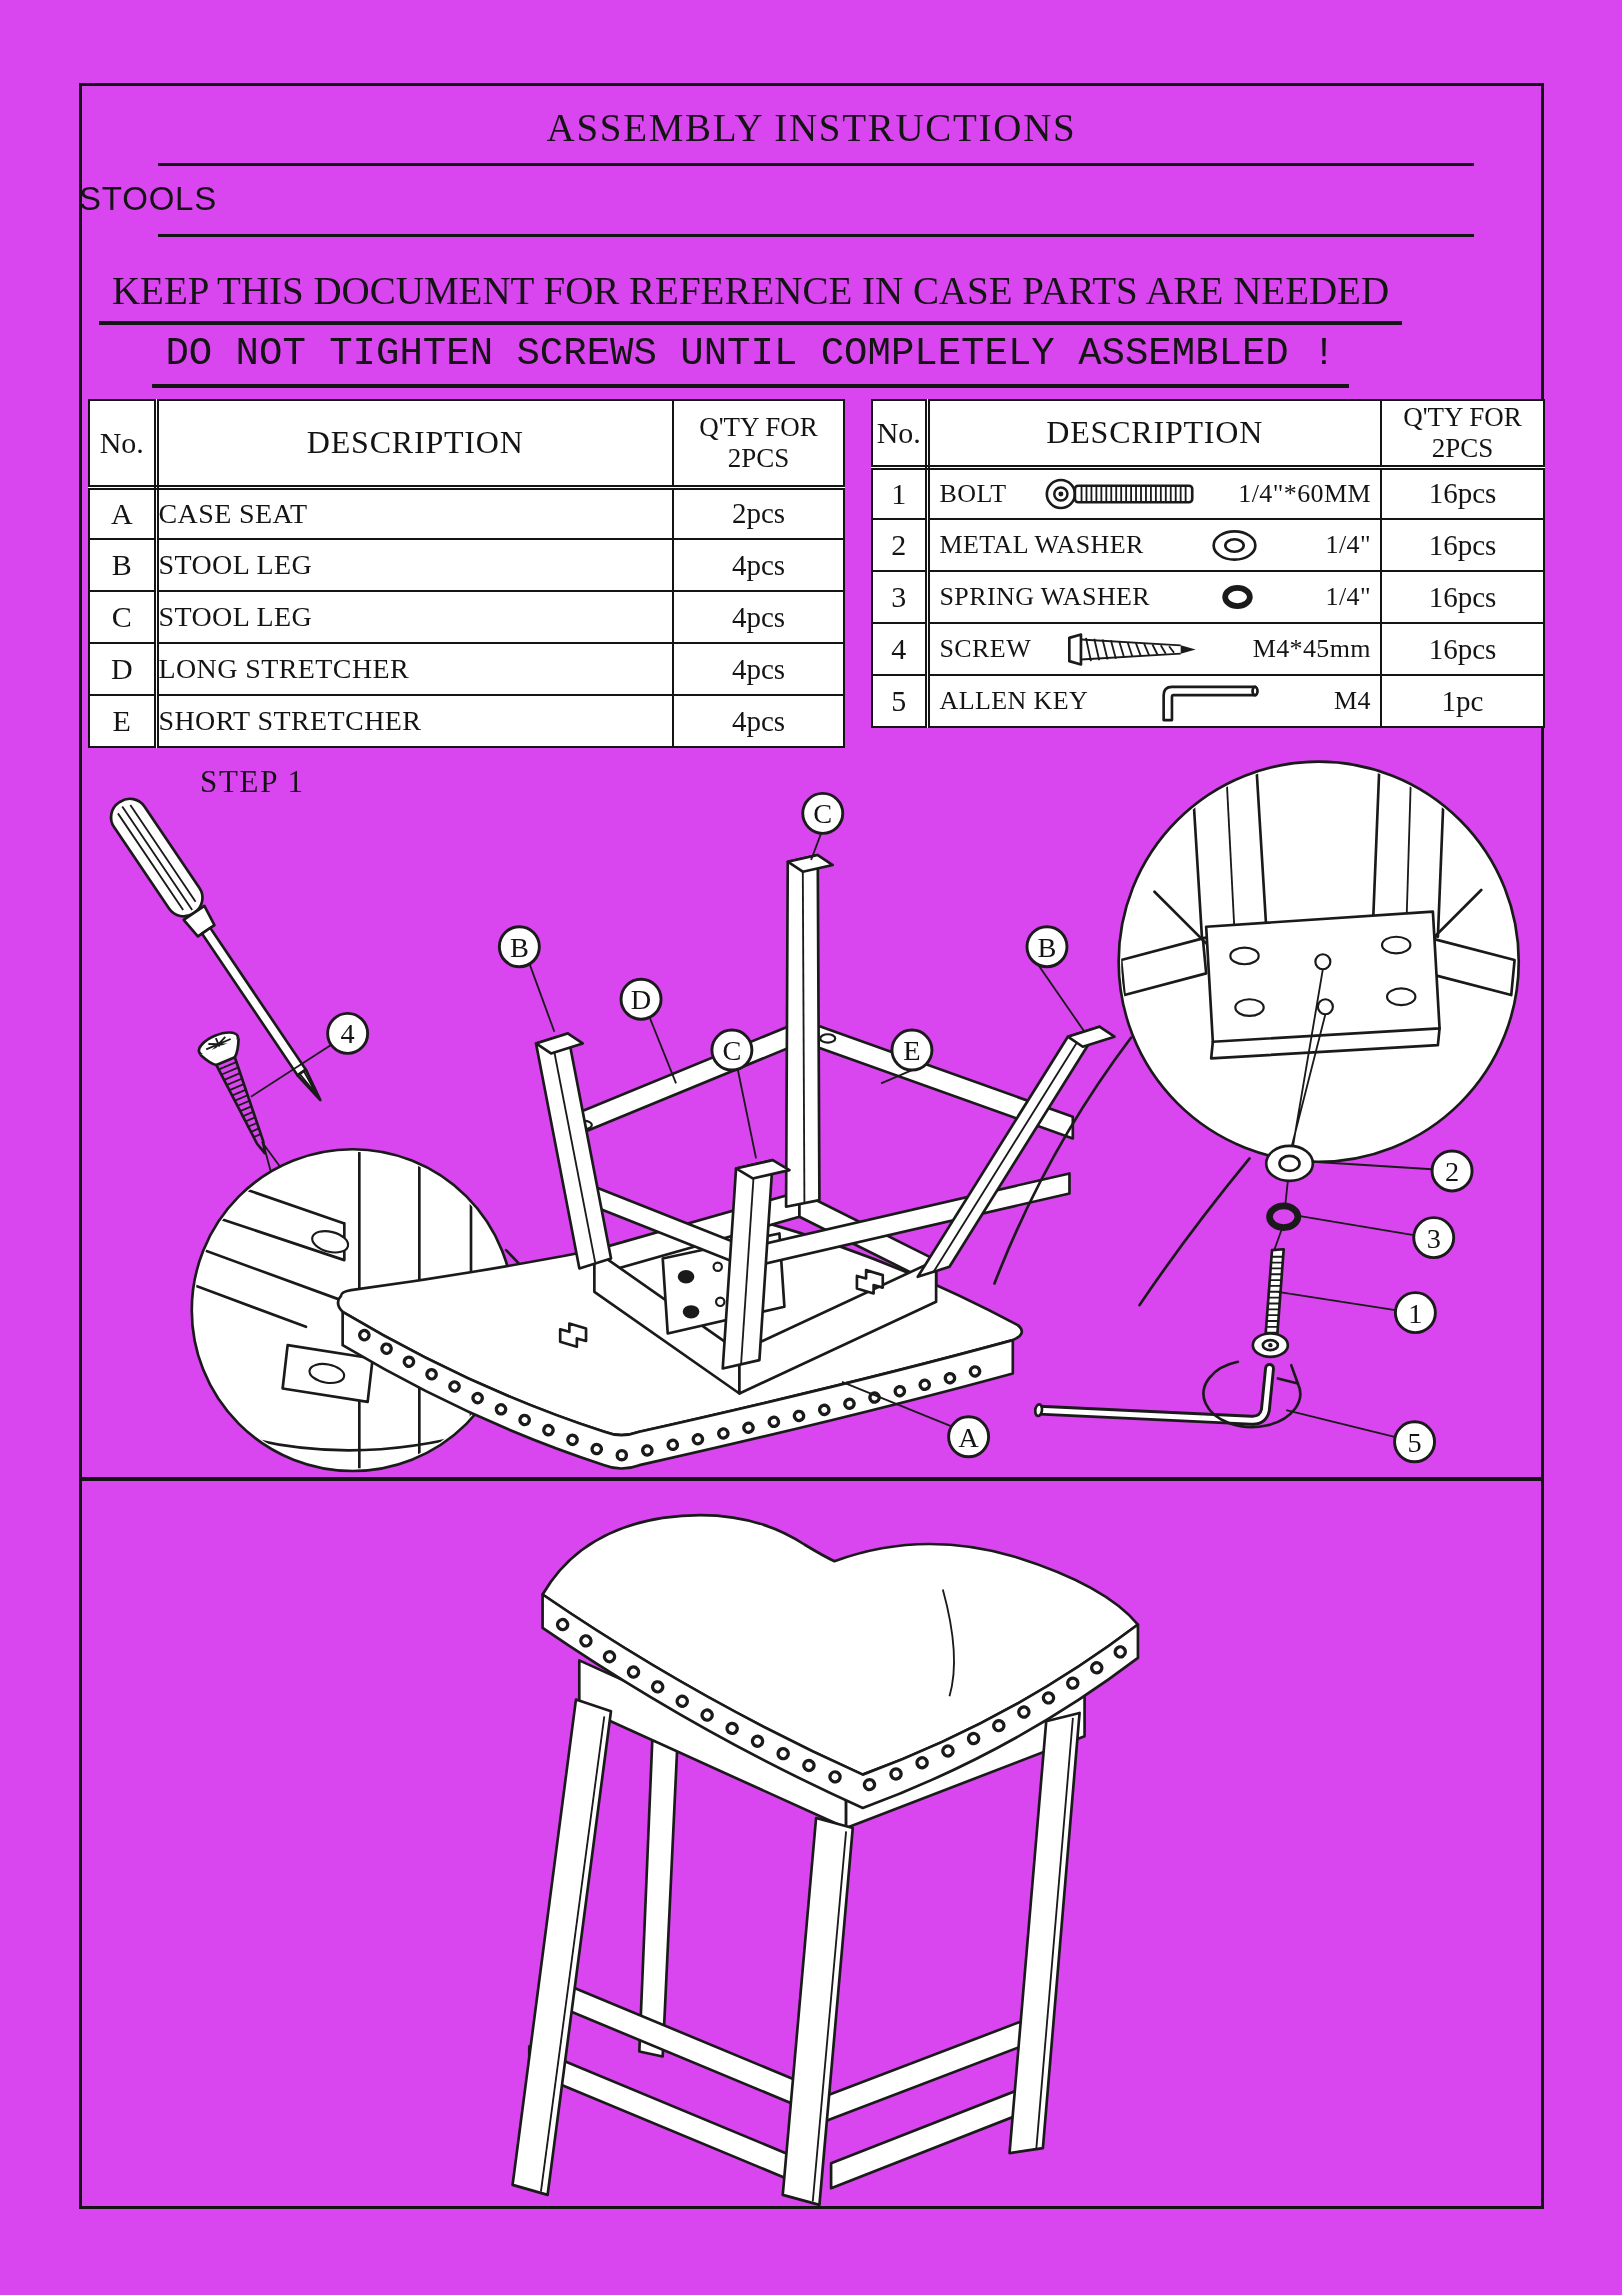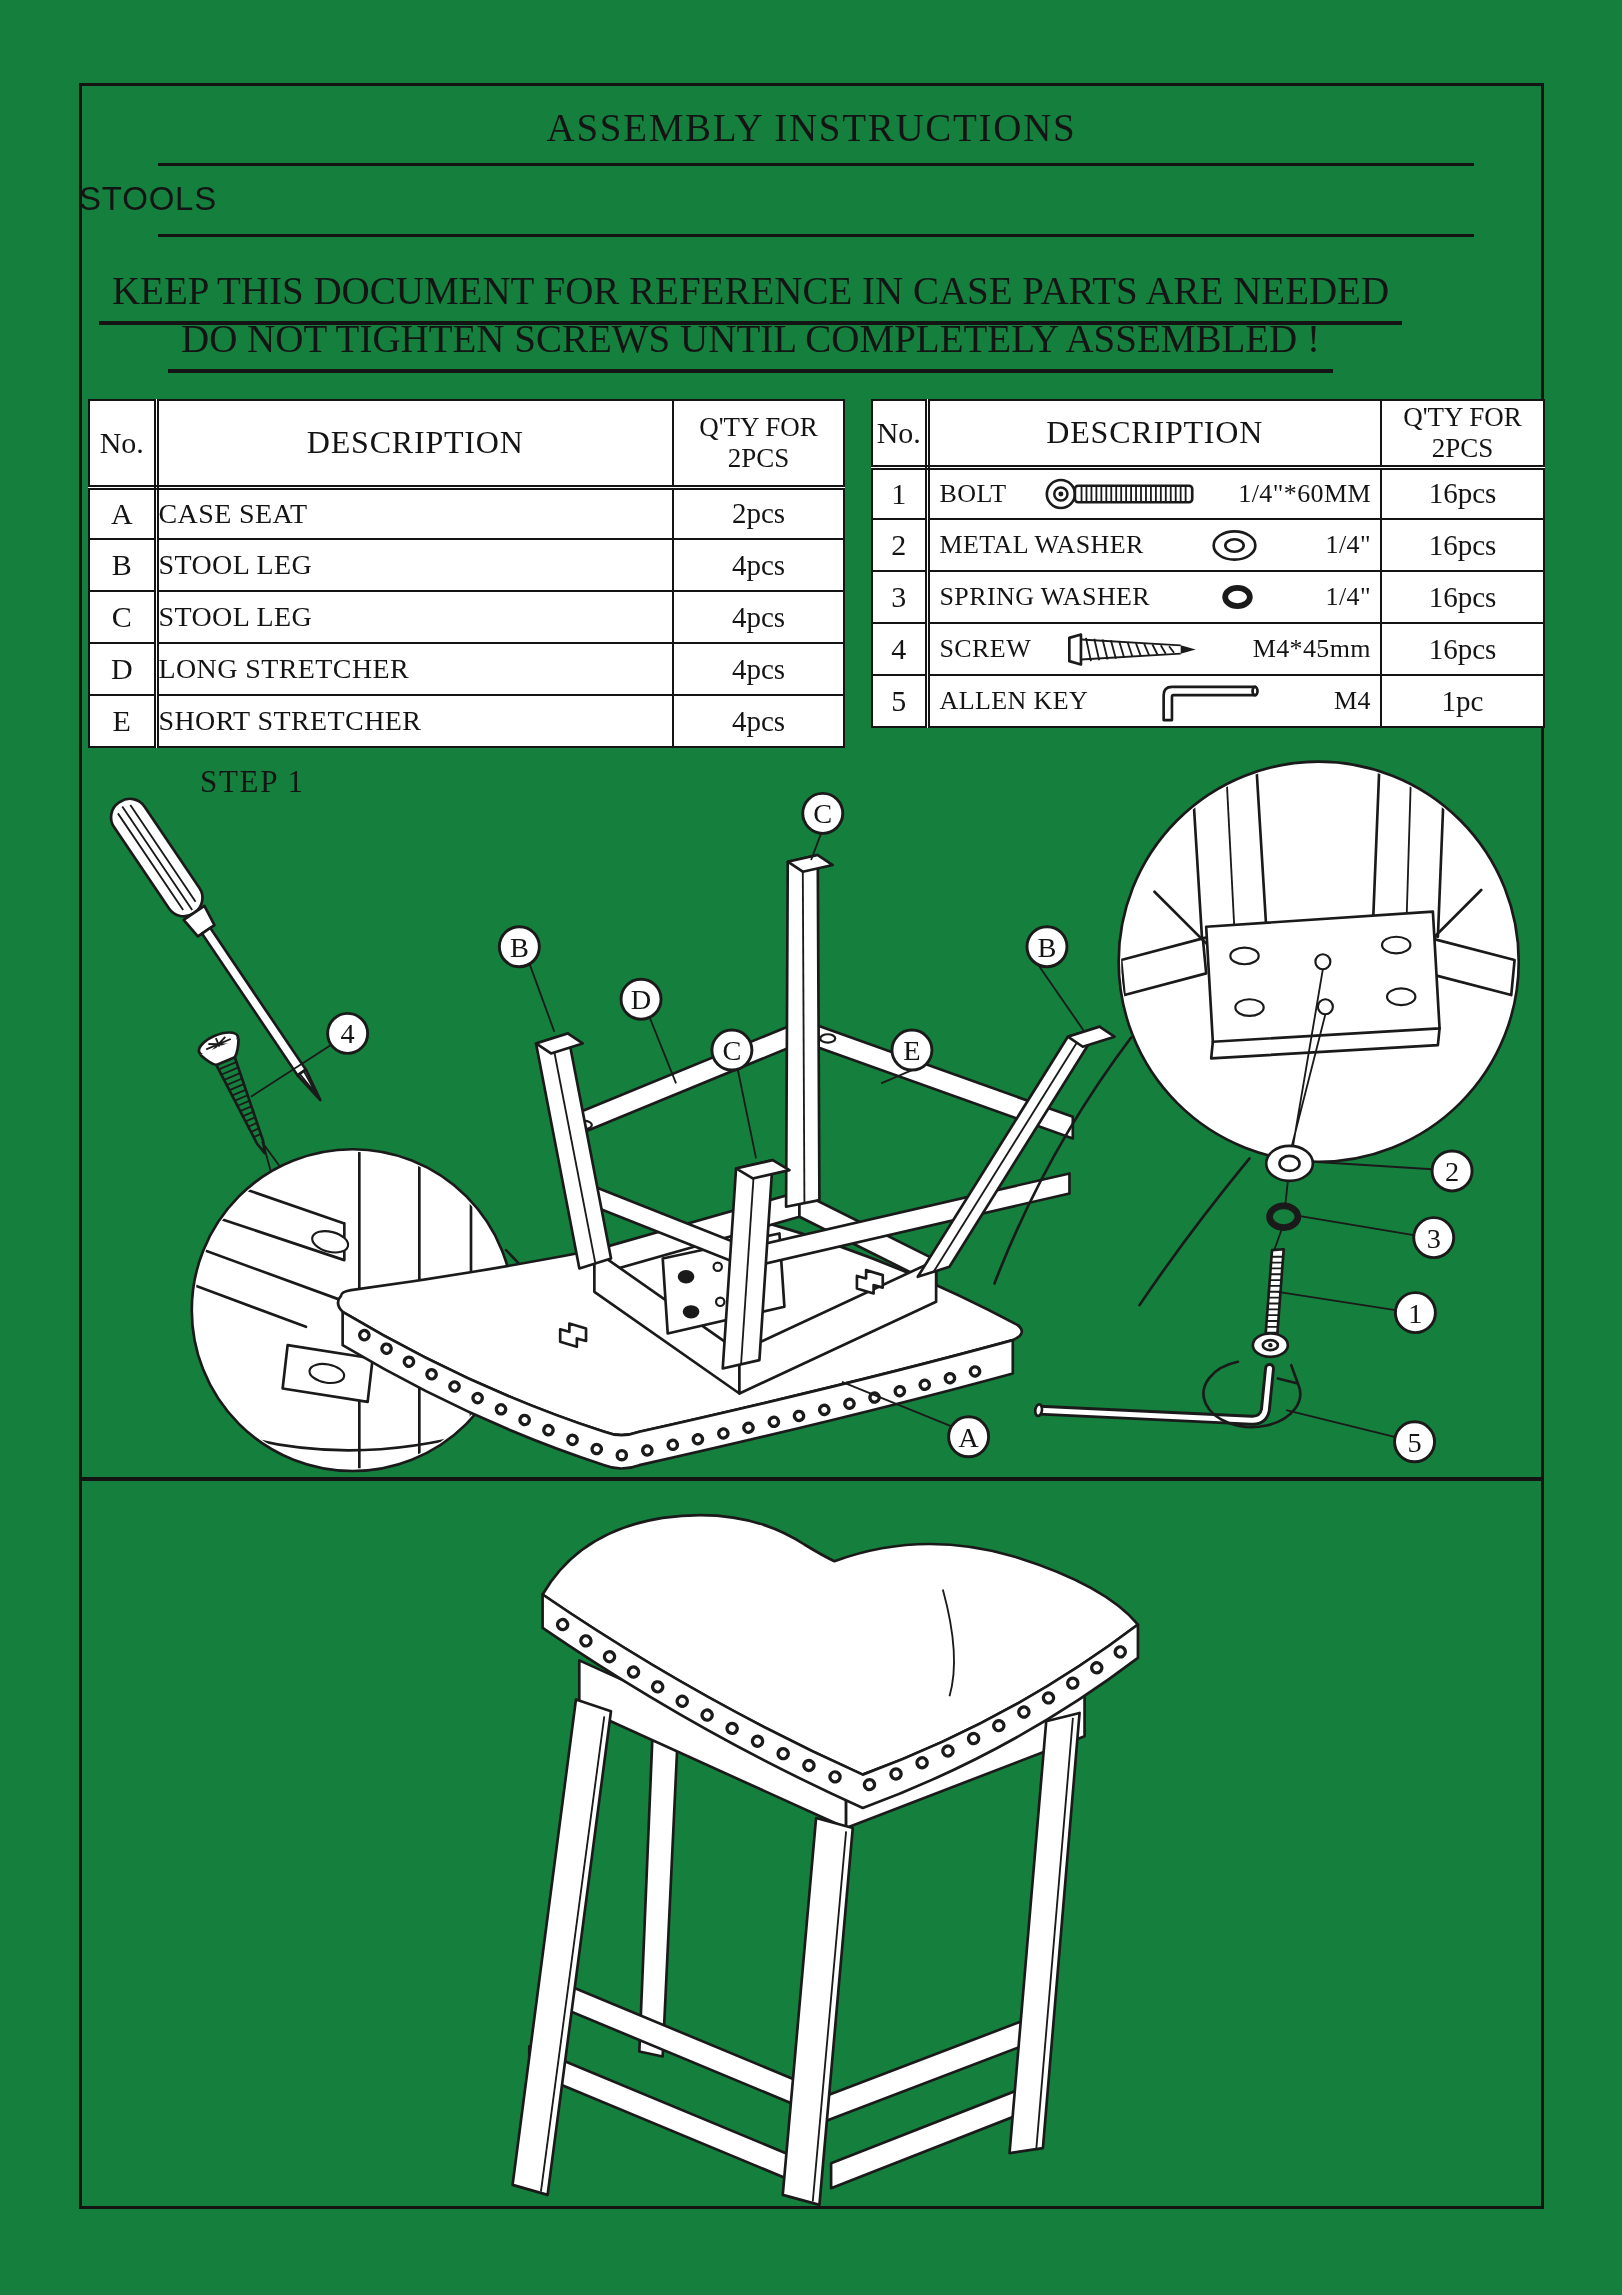--- a/index.html
+++ b/index.html
@@ -1,30 +1,30 @@
 <!DOCTYPE html>
 <html style="font-size:13.3px"><head>
 <meta charset="utf-8">
 <style>
   html,body{margin:0;padding:0;background:#fff;}
-  .page{position:relative;width:1623px;height:2295px;background:#15803d;
+  .page{position:relative;width:1623px;height:2295px;background:#d946ef;
         font-family:"Liberation Serif",serif;color:#141414;overflow:hidden;}
   .page-border{position:absolute;left:79px;top:83px;width:1465px;height:2126px;
         border:3.3px solid #141414;box-sizing:border-box;}
   .doc-title{position:absolute;left:79px;top:105px;width:1465px;text-align:center;
         font-size:39px;letter-spacing:1.7px;}
   .rule{position:absolute;height:3.3px;background:#141414;}
   .rule1{left:158px;top:163px;width:1316px;}
   .rule2{left:158px;top:234px;width:1316px;}
   .doc-subtitle{position:absolute;left:79px;top:180px;width:1465px;text-align:left;
         font-family:"Liberation Sans",sans-serif;font-size:33px;letter-spacing:0.8px;}
   .warn{position:absolute;left:79px;width:1343px;text-align:center;font-size:39px;}
   .warn span{display:inline-block;border-bottom:4.2px solid #141414;padding:0 13.3px 7.5px 13.3px;}
   .warn1{top:268px;}
-  .warn2{top:316px;}
+  .warn2{top:332px;font-family:Liberation Mono, monospace;}
   table.parts{position:absolute;border-collapse:collapse;table-layout:fixed;
         background:#fff;}
   table.parts th,table.parts td{border:2.5px solid #141414;padding:0;}
   table.parts th{font-weight:normal;font-family:Liberation Serif, serif;}
   table.parts thead th{border-bottom:5px double #141414;}
   table.parts th:first-child,table.parts td:first-child{border-right:5px double #141414;}
   #tableA{left:88px;top:399px;width:755px;}
   #tableA col.c-no{width:67px;} #tableA col.c-desc{width:517px;} #tableA col.c-qty{width:171px;}
   #tableB{left:871px;top:399px;width:672px;}
   #tableB col.c-no{width:55px;} #tableB col.c-desc{width:454px;} #tableB col.c-qty{width:163px;}

